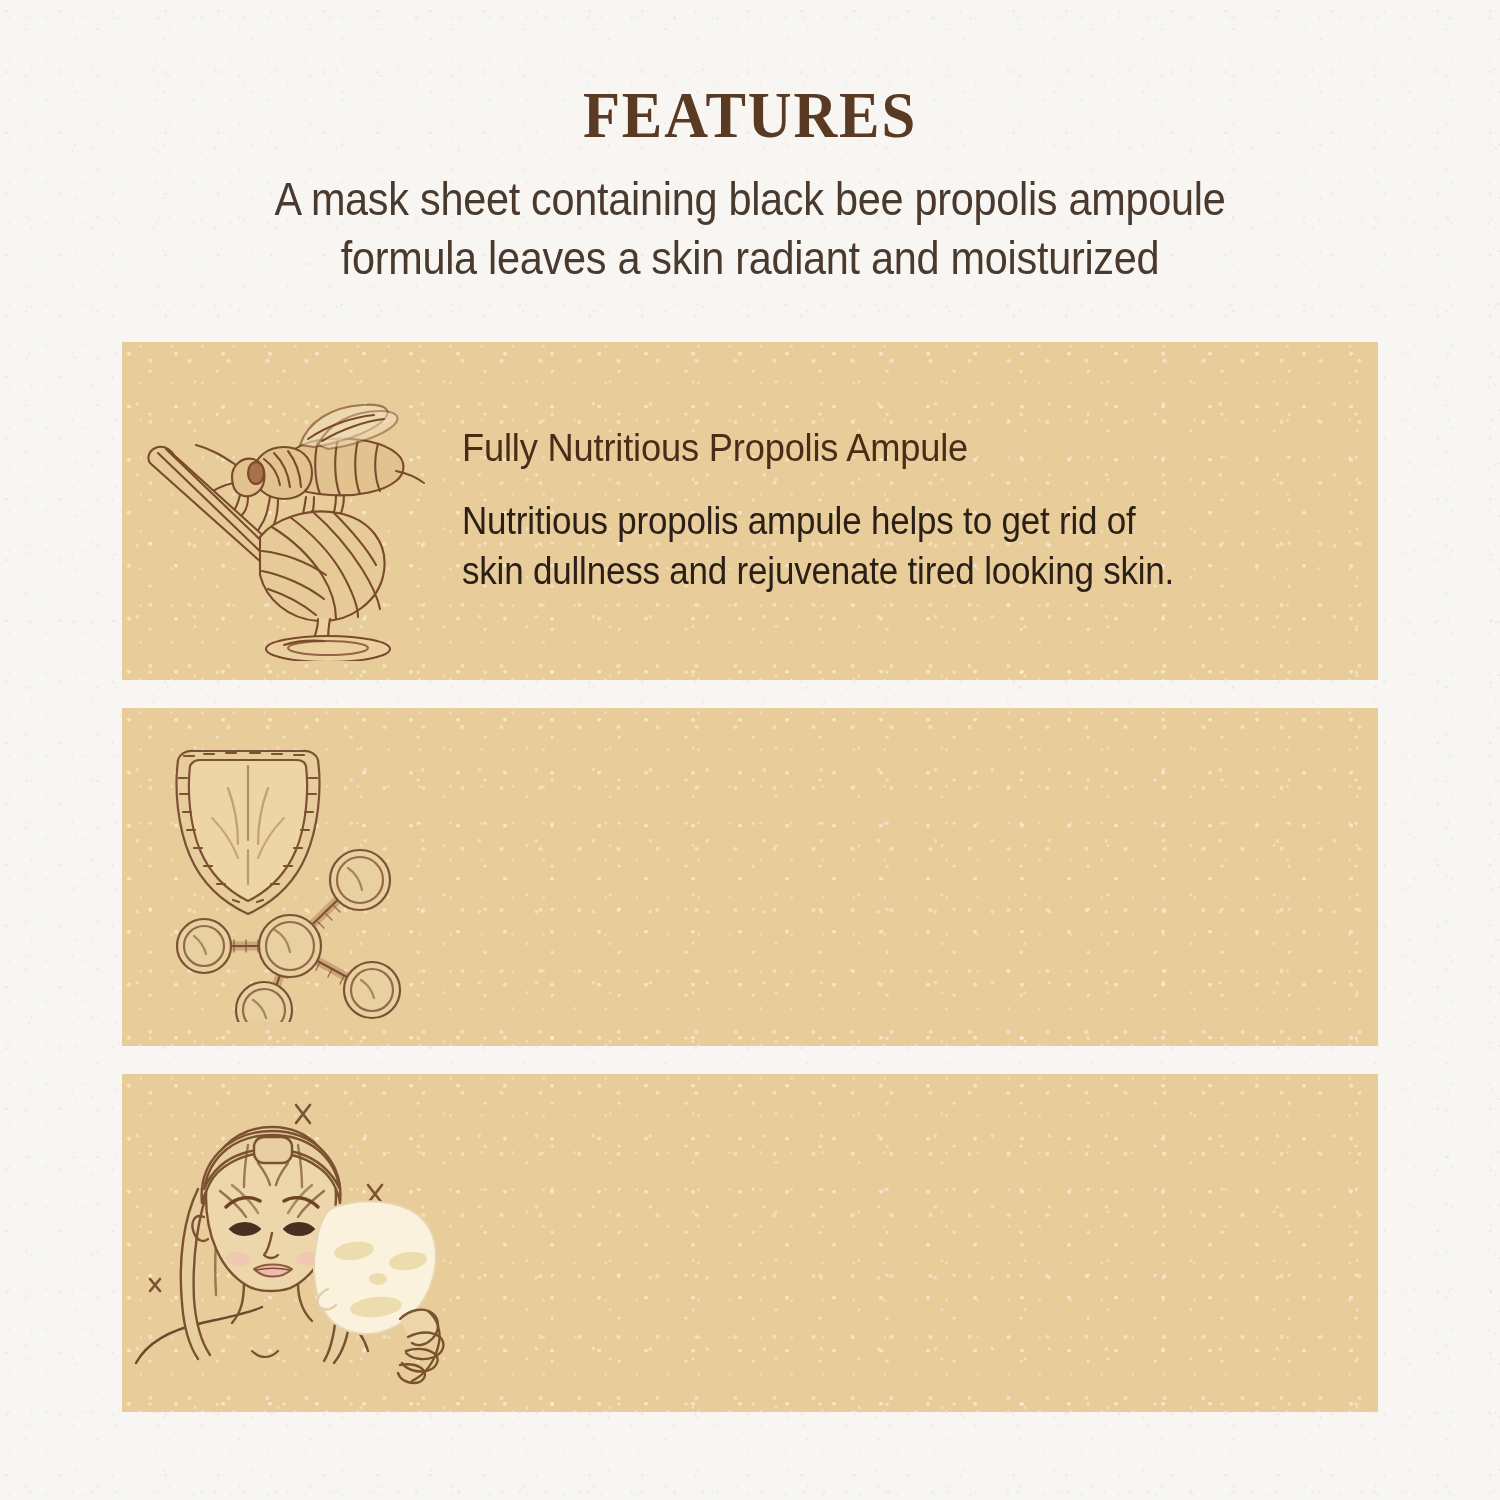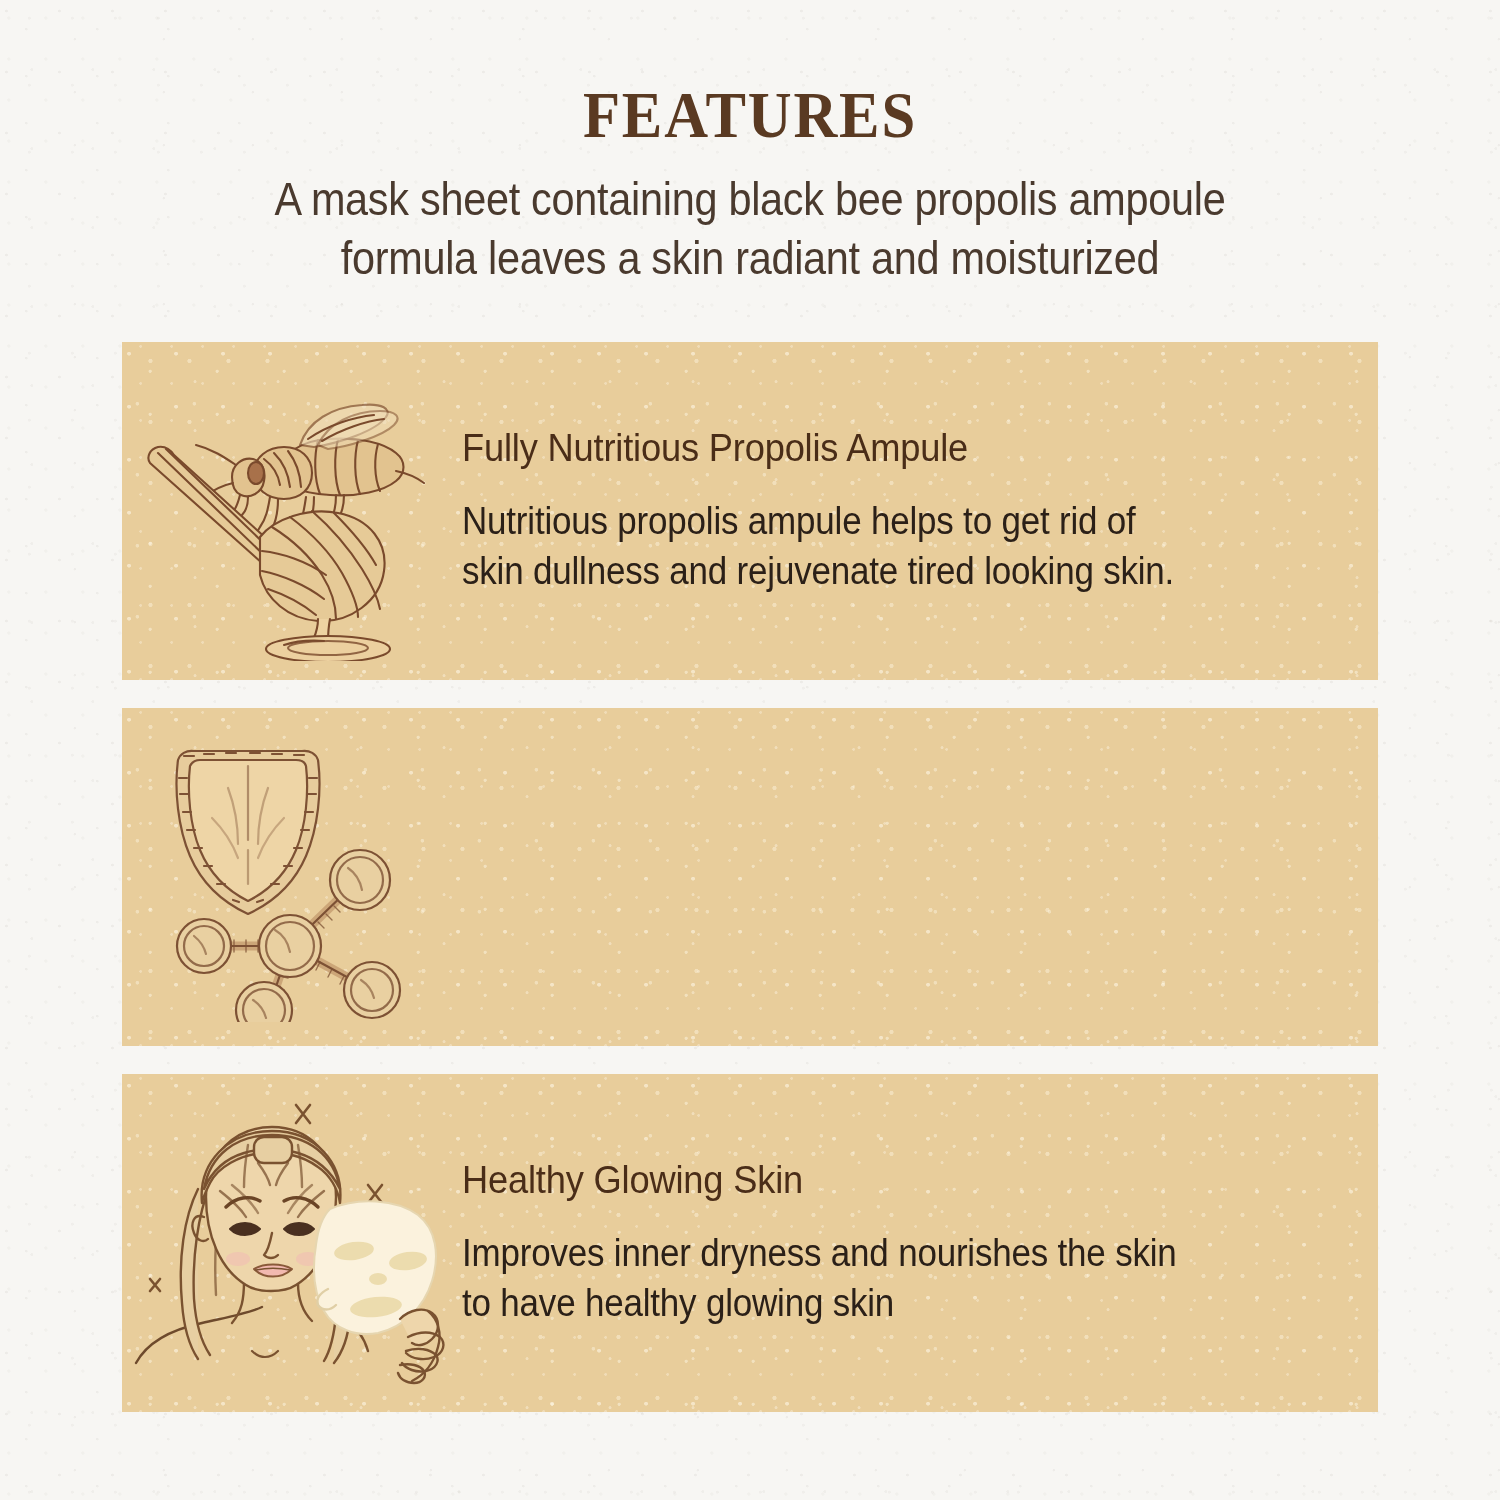--- a/index.html
+++ b/index.html
@@ -355,23 +355,14 @@
           <path d="M196 196 C188 200 184 206 186 212 C190 218 198 218 204 212" fill="#fbf2dd" stroke="#e0cfa6"></path>
 
           <path d="M268 226 C278 216 292 214 300 220 C308 226 308 238 300 246 C294 252 286 254 280 250" fill="#eed6ab"></path>
           <path d="M276 244 C288 238 300 238 308 244 C314 250 312 260 302 264 C292 268 280 266 274 260"></path>
           <path d="M274 258 C286 254 298 256 304 262 C308 268 304 276 294 278 C284 280 274 276 270 270"></path>
           <path d="M268 272 C278 270 288 272 292 278 C295 284 290 290 282 290 C274 290 268 286 266 280"></path>
           <path d="M296 218 C306 226 310 240 306 254 C302 270 292 282 280 288"></path>
         </g>
       </svg>
     </div>
-    <div class="card-text">
-      <h2 class="card-heading">
-        <span>Healthy Glowing Skin</span><b></b><span></span>
-      </h2>
-      <p class="card-body">
-        <span class="body-line">Improves inner dryness and nourishes the skin</span>
-        <span class="body-line">to have healthy glowing skin</span>
-      </p>
-    </div>
   </div>
 </div>
 
 </body></html>

